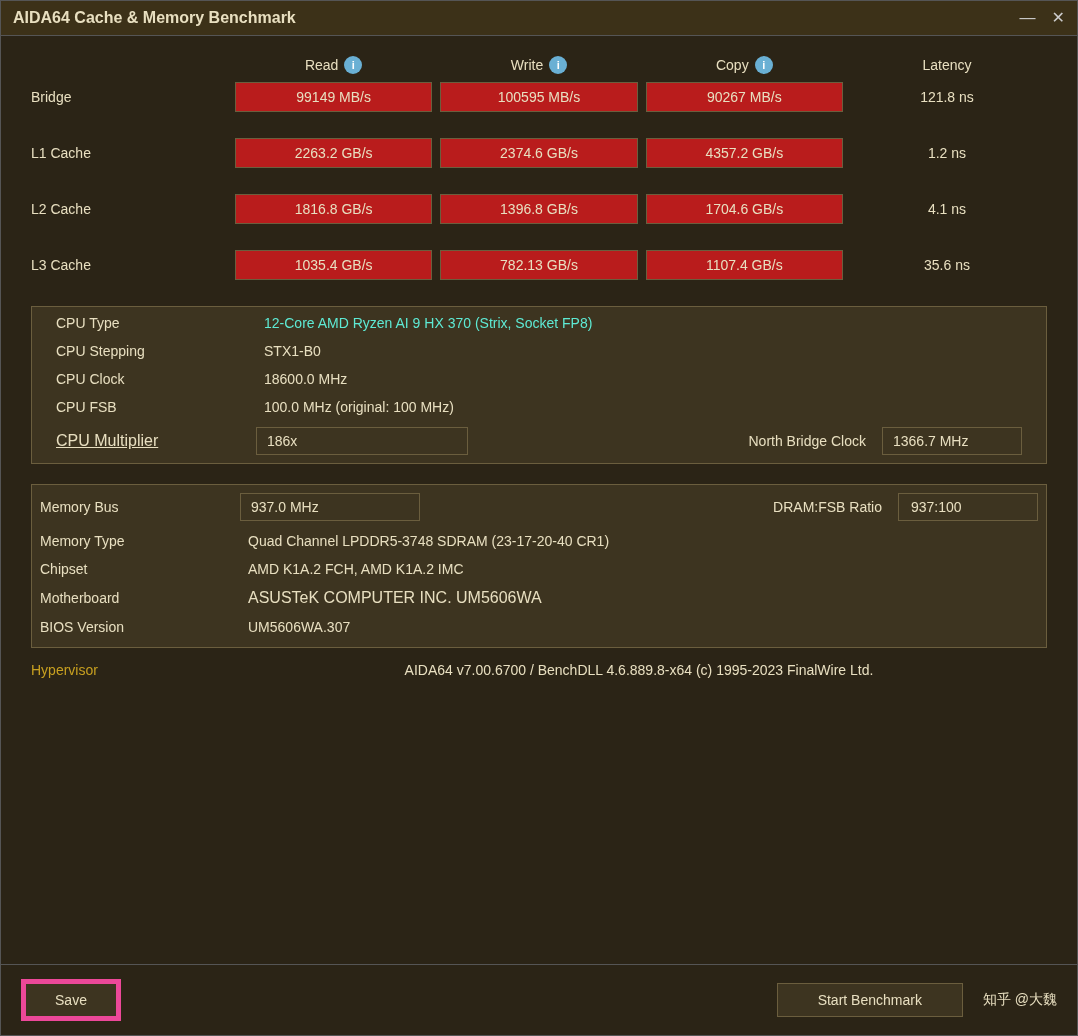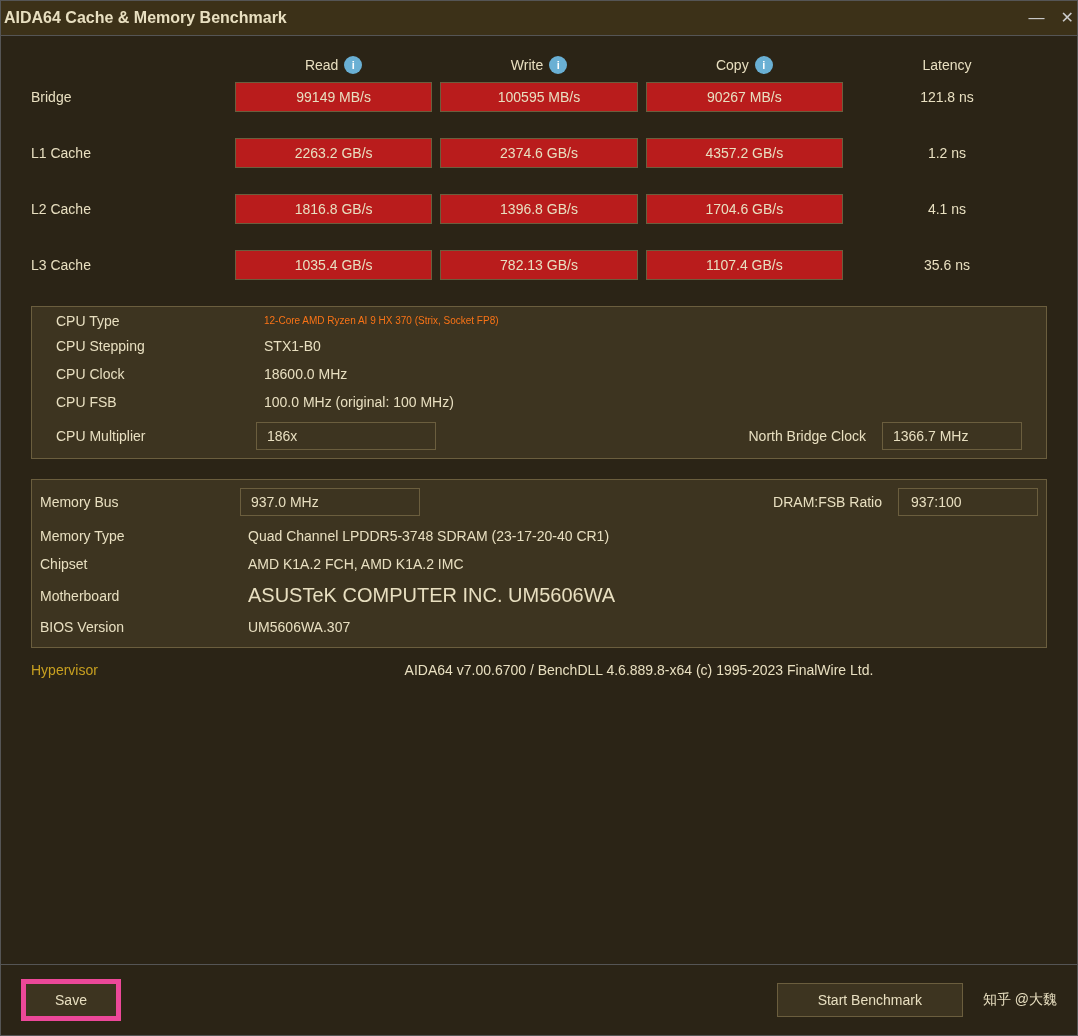--- a/index.html
+++ b/index.html
@@ -14,21 +14,21 @@
     .window {
       width: 1078px;
       min-height: 1036px;
       background: #2b2416;
       border: 1px solid #555;
       display: flex;
       flex-direction: column;
     }
     .titlebar {
       background: #3c3118;
-      padding: 8px 3px;
+      padding: 8px 12px;
       display: flex;
       align-items: center;
       justify-content: space-between;
       border-bottom: 1px solid #555;
     }
     .titlebar-title {
       color: #e8dfc0;
       font-size: 16px;
       font-weight: 600;
     }
@@ -100,29 +100,30 @@
       border: 1px solid #6b5e3e;
       background: #3d3420;
     }
     .cpu-multiplier-row {
       display: flex;
       align-items: center;
     }
     .cpu-multiplier-label {
       width: 200px;
       color: #e8dfc0;
-      font-size: 14px;
+      font-size: 16px;
+      text-decoration: underline;
     }
     .cpu-multiplier-val {
       background: #3d3420;
       border: 1px solid #6b5e3e;
       color: #e8dfc0;
       padding: 5px 10px;
       font-size: 14px;
-      width: 180px;
+      width: 212px;
       margin-right: 8px;
     }
     .north-bridge-label {
       color: #e8dfc0;
       font-size: 14px;
       margin-left: auto;
       padding-right: 16px;
     }
     .north-bridge-val {
       background: #3d3420;
@@ -298,21 +299,21 @@
       <div class="latency-value">35.6 ns</div>
     </div>
 
     <div class="divider"></div>
 
     <div class="info-block">
       <div class="info-block-inner" style="padding: 4px 24px;">
 
         <div class="single-value-row">
           <div class="single-label">CPU Type</div>
-          <div style="flex:1; color:#f97316; font-size:10px; padding: 4px 8px;">12-Core AMD Ryzen AI 9 HX 370  (Strix, Socket FP8)</div>
+          <div style="flex:1; color:#5eead4; font-size:14px; padding: 4px 8px;">12-Core AMD Ryzen AI 9 HX 370  (Strix, Socket FP8)</div>
         </div>
 
         <div class="single-value-row">
           <div class="single-label">CPU Stepping</div>
           <div style="flex:1; color:#e8dfc0; font-size:14px; padding: 4px 8px;">STX1-B0</div>
         </div>
 
         <div class="single-value-row">
           <div class="single-label">CPU Clock</div>
           <div style="flex:1; color:#e8dfc0; font-size:14px; padding: 4px 8px;">18600.0 MHz</div>
@@ -349,21 +350,21 @@
           <div style="flex:1; color:#e8dfc0; font-size:14px; padding: 4px 8px;">Quad Channel LPDDR5-3748 SDRAM  (23-17-20-40 CR1)</div>
         </div>
 
         <div class="single-value-row">
           <div class="single-label">Chipset</div>
           <div style="flex:1; color:#e8dfc0; font-size:14px; padding: 4px 8px;">AMD K1A.2 FCH, AMD K1A.2 IMC</div>
         </div>
 
         <div class="single-value-row">
           <div class="single-label">Motherboard</div>
-          <div style="flex:1; color:#e8dfc0; font-size:20px; padding: 4px 8px;">ASUSTeK COMPUTER INC. UM5606WA</div>
+          <div style="flex:1; color:#e8dfc0; font-size:16px; padding: 4px 8px;">ASUSTeK COMPUTER INC. UM5606WA</div>
         </div>
 
         <div class="single-value-row">
           <div class="single-label">BIOS Version</div>
           <div style="flex:1; color:#e8dfc0; font-size:14px; padding: 4px 8px;">UM5606WA.307</div>
         </div>
       </div>
     </div>
 
     <div class="hypervisor-row">

